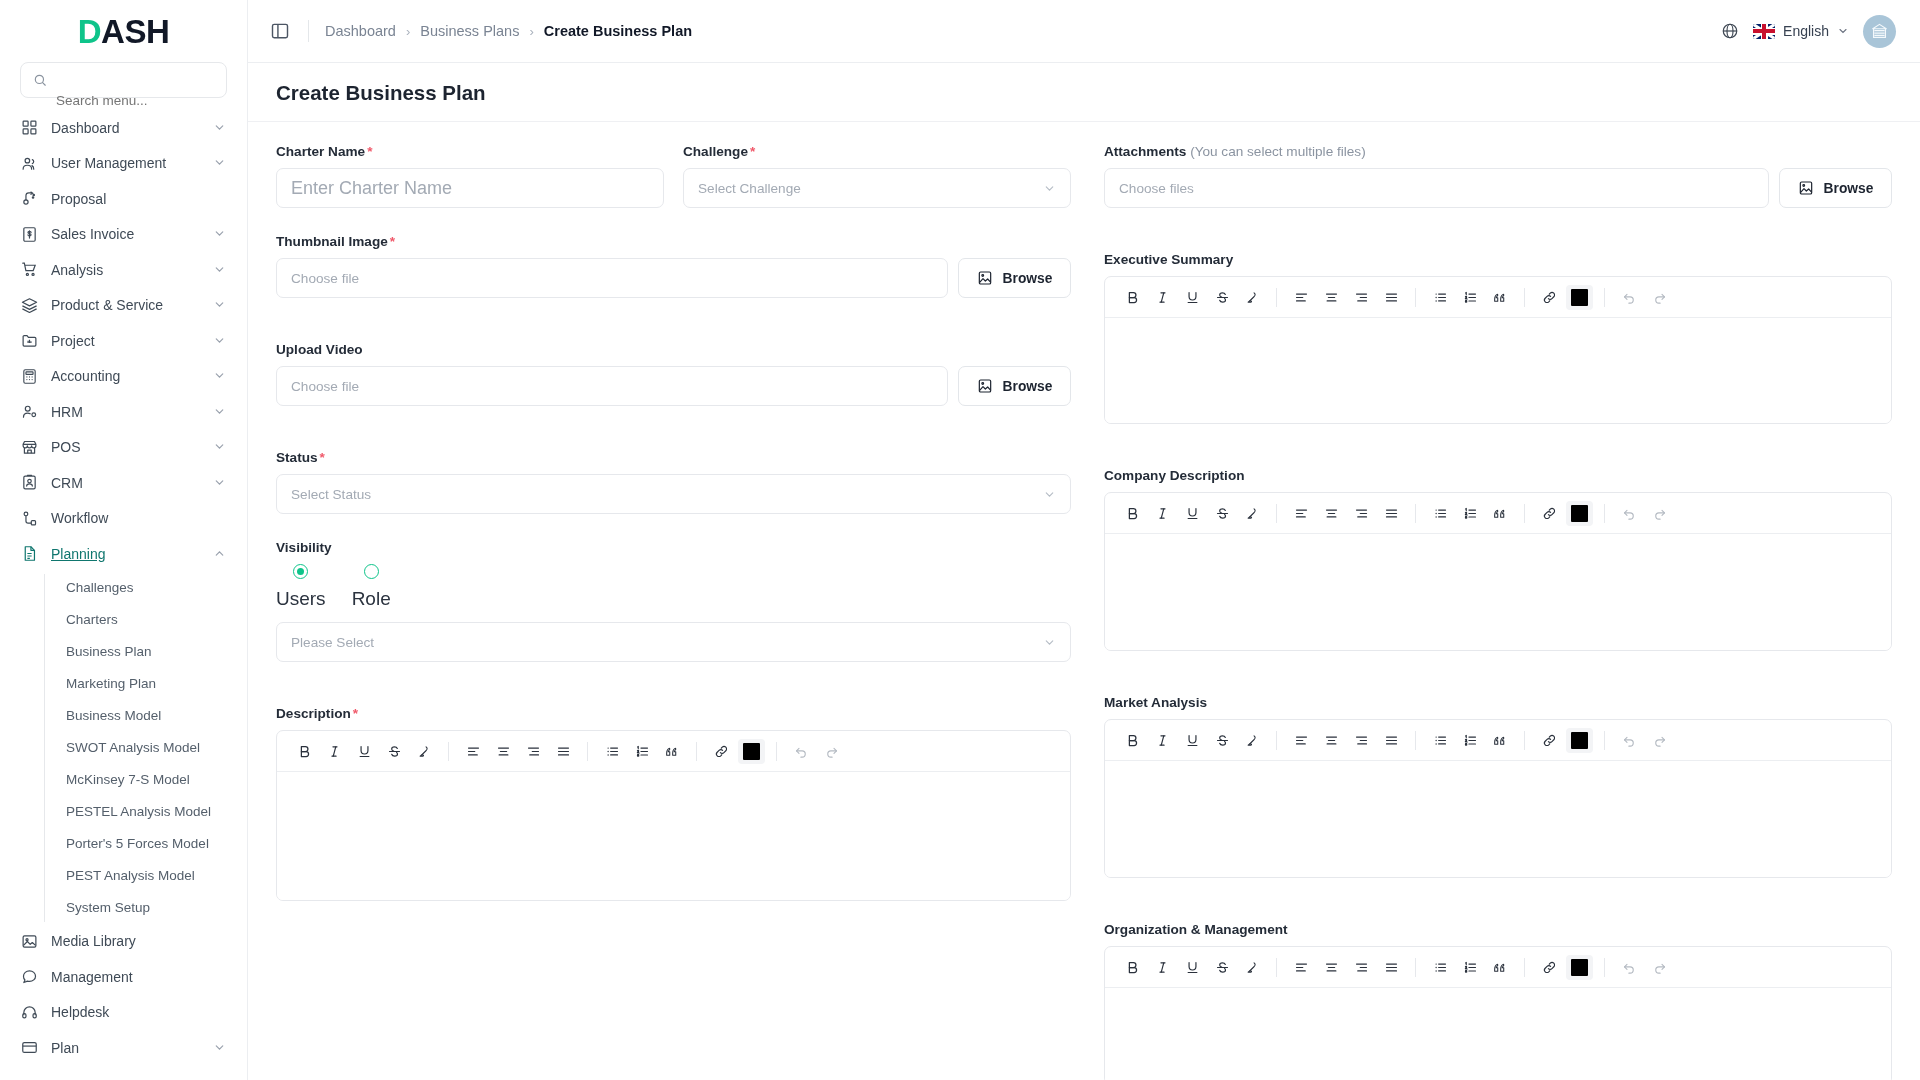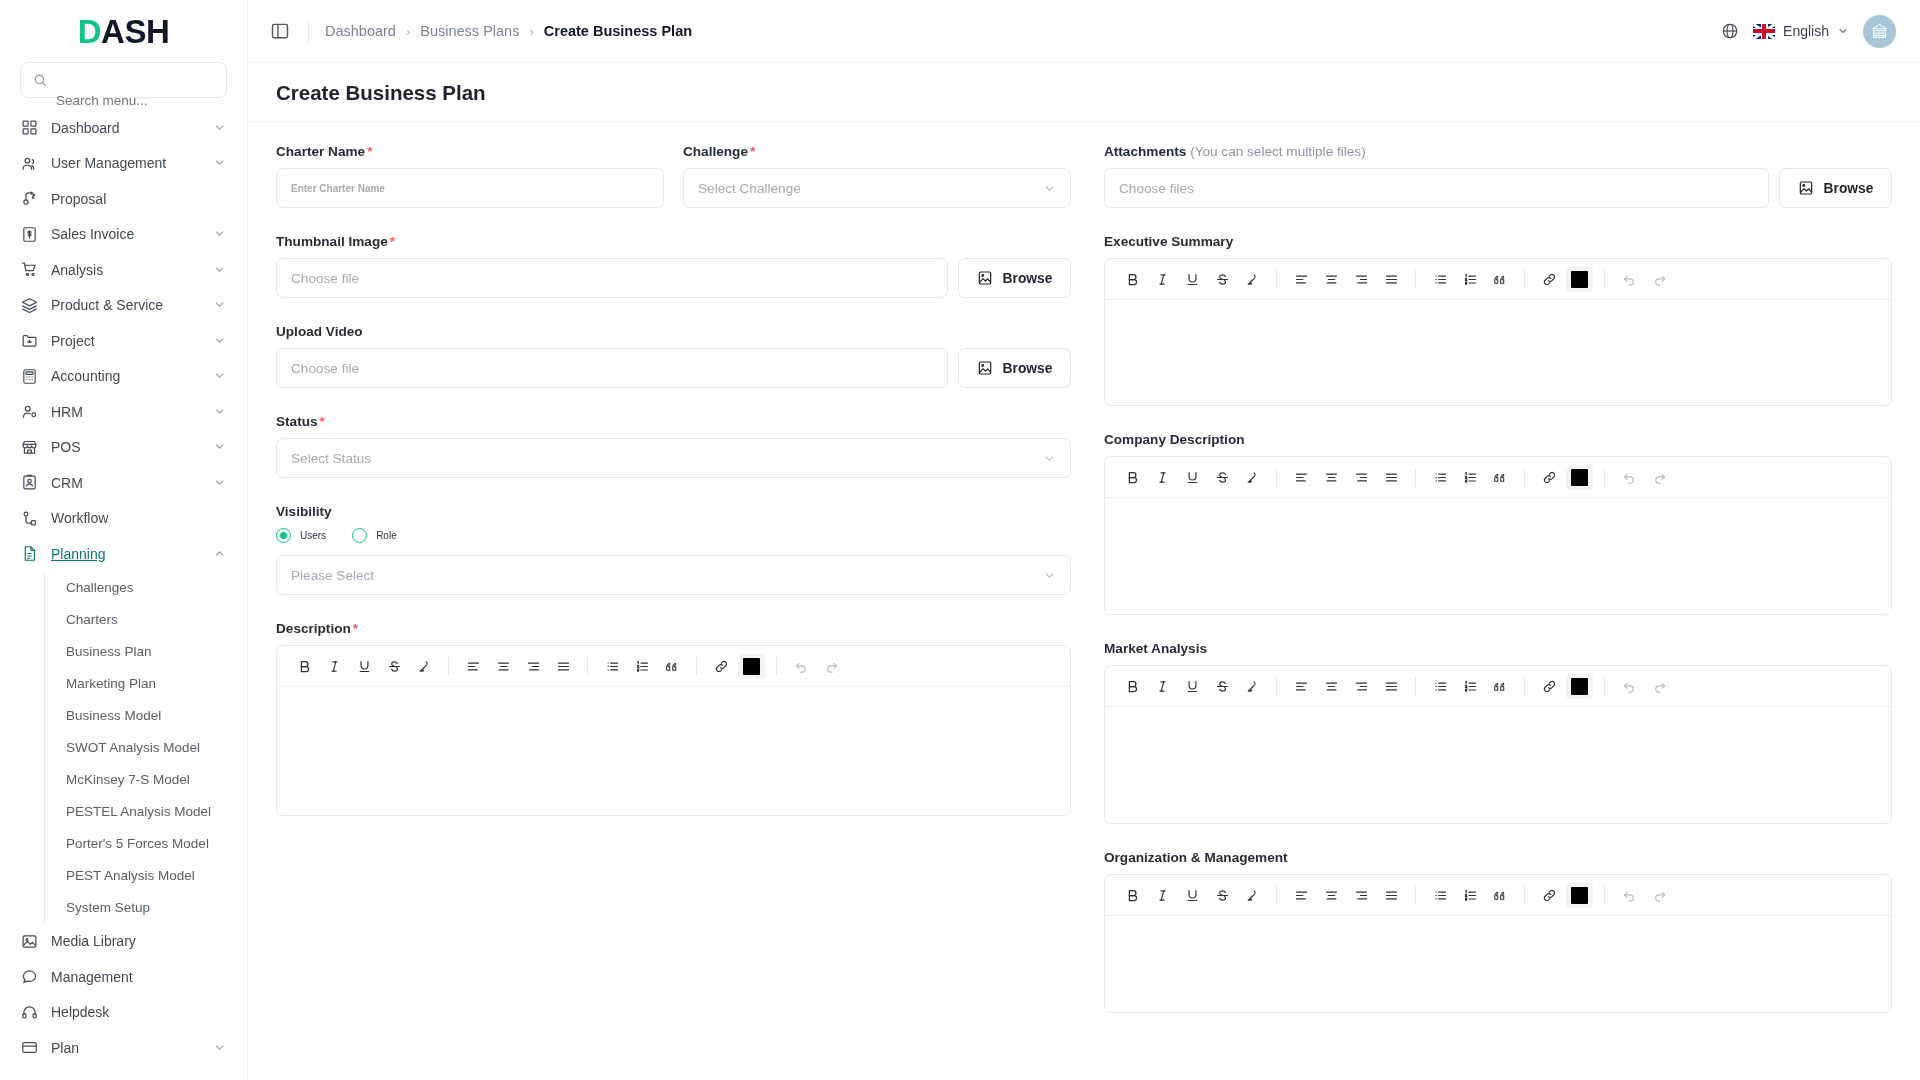--- a/index.html
+++ b/index.html
@@ -83,45 +83,45 @@
     display: flex; align-items: center; justify-content: center; cursor: pointer; color:#eef5fa;
   }
   .page-title-bar { padding: 18px 28px 16px 28px; background: #fff; border-bottom: 1px solid #eff0f3;}
   .page-title { font-size: 20.5px; font-weight: 700; color: #1d2430; }
 
   .content { flex: 1; overflow: hidden; padding: 22px 28px 0 28px; background: #fff;}
   .cols { display: flex; gap: 33px; }
   .col-left { width: 795px; flex: 0 0 795px; }
   .col-right { flex: 1; min-width: 0; }
 
-  .field { margin-bottom: 26px; }
+  .field { margin-bottom: 44px; }
   .row2 { display: flex; gap: 19px; }
   .row2 > .field { flex: 1; margin-bottom: 26px; }
   .lbl { font-size: 13.6px; font-weight: 700; color: #242c38; margin-bottom: 9px; display: block; }
   .lbl .req { color: #f0596a; font-weight: 700; margin-left: 2px; }
   .lbl .hint { color: #8b94a1; font-weight: 400; }
   .ctrl {
     height: 40px; border: 1px solid #e6e8ec; border-radius: 7px; background: #fff;
     display: flex; align-items: center; padding: 0 14px; font-size: 13.6px; color: #a3aab4;
     width: 100%;
   }
   .ctrl.select { justify-content: space-between; cursor: pointer; }
-  .ctrl input { border: none; outline: none; width: 100%; font-size: 10px; color: #ef4444;
-    font-family: "Liberation Sans", sans-serif; background: transparent; font-weight: bold;}
+  .ctrl input { border: none; outline: none; width: 100%; font-size: 18px; color: #ef4444;
+    font-family: "Liberation Sans", sans-serif; background: transparent;}
   .ctrl input::placeholder { color: #a3aab4; }
   .chev-sm { color: #b6bdc6; width: 13px; height: 13px; flex:0 0 13px;}
   .file-row { display: flex; gap: 10px; }
   .file-row .ctrl { flex: 1; }
   .browse-btn {
     height: 40px; min-width: 113px; border: 1px solid #e3e6ea; border-radius: 7px;
     background: #fff; display: flex; align-items: center; justify-content: center; gap: 10px;
     font-size: 13.8px; font-weight: 700; color: #1d2430; cursor: pointer; padding: 0 16px;
   }
   .radio-row { display: flex; align-items: center; gap: 26px; margin: 2px 0 12px 0; }
-  .radio { display: flex; align-items: center; gap: 9px; cursor: pointer; font-size: 10px; color: #2b333f; }
+  .radio { display: flex; align-items: center; gap: 9px; cursor: pointer; font-size: 19px; color: #2b333f; flex-direction: column; }
   .dot { width: 15px; height: 15px; border-radius: 50%; border: 1.6px solid #0ec48a;
          display: flex; align-items: center; justify-content: center; background: #fff; }
   .dot.on::after { content: ""; width: 7px; height: 7px; border-radius: 50%; background: #0ec48a; }
 
   
   .editor { border: 1px solid #e6e8ec; border-radius: 7px; overflow: hidden; background: #fff; }
   .etoolbar {
     display: flex; align-items: center; height: 41px; padding: 0 12px;
     border-bottom: 1px solid #eceef1; gap: 0;
   }

